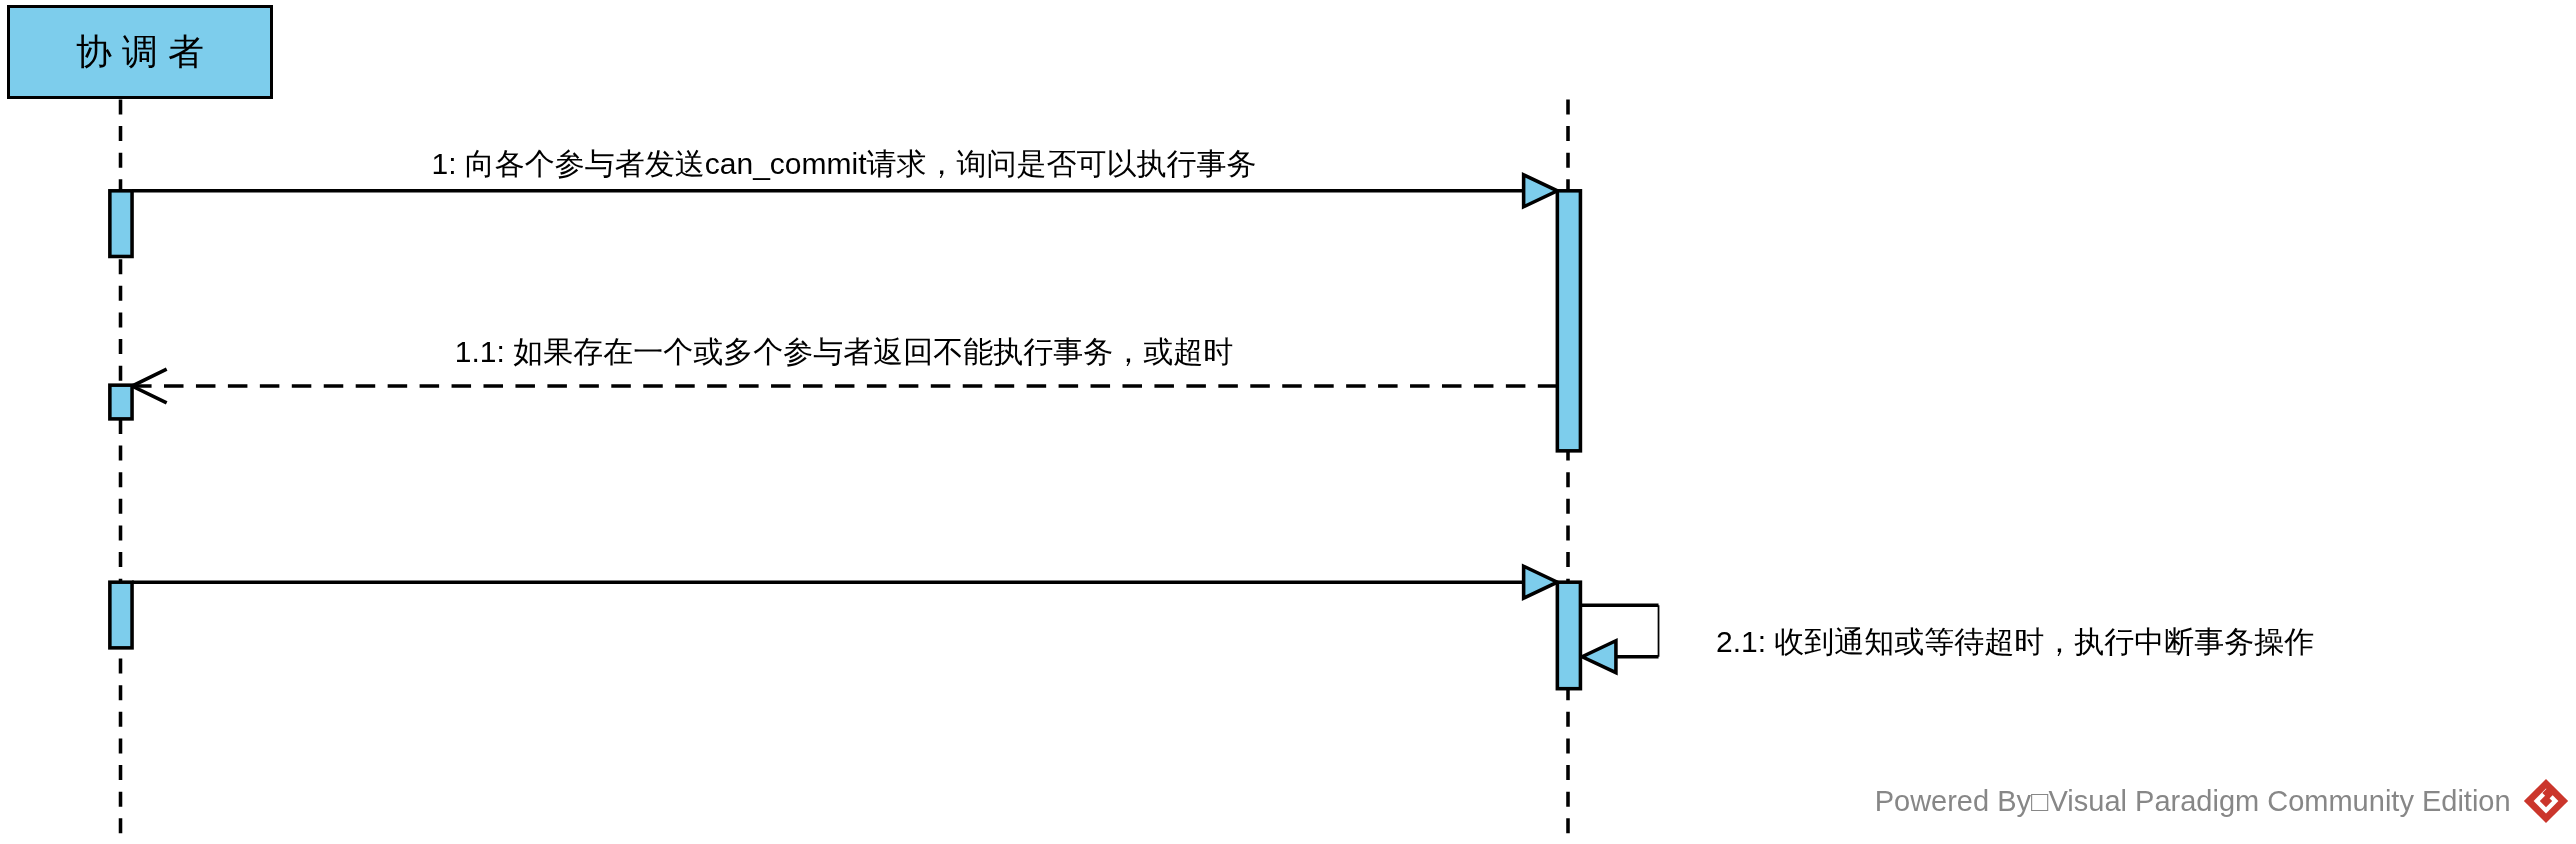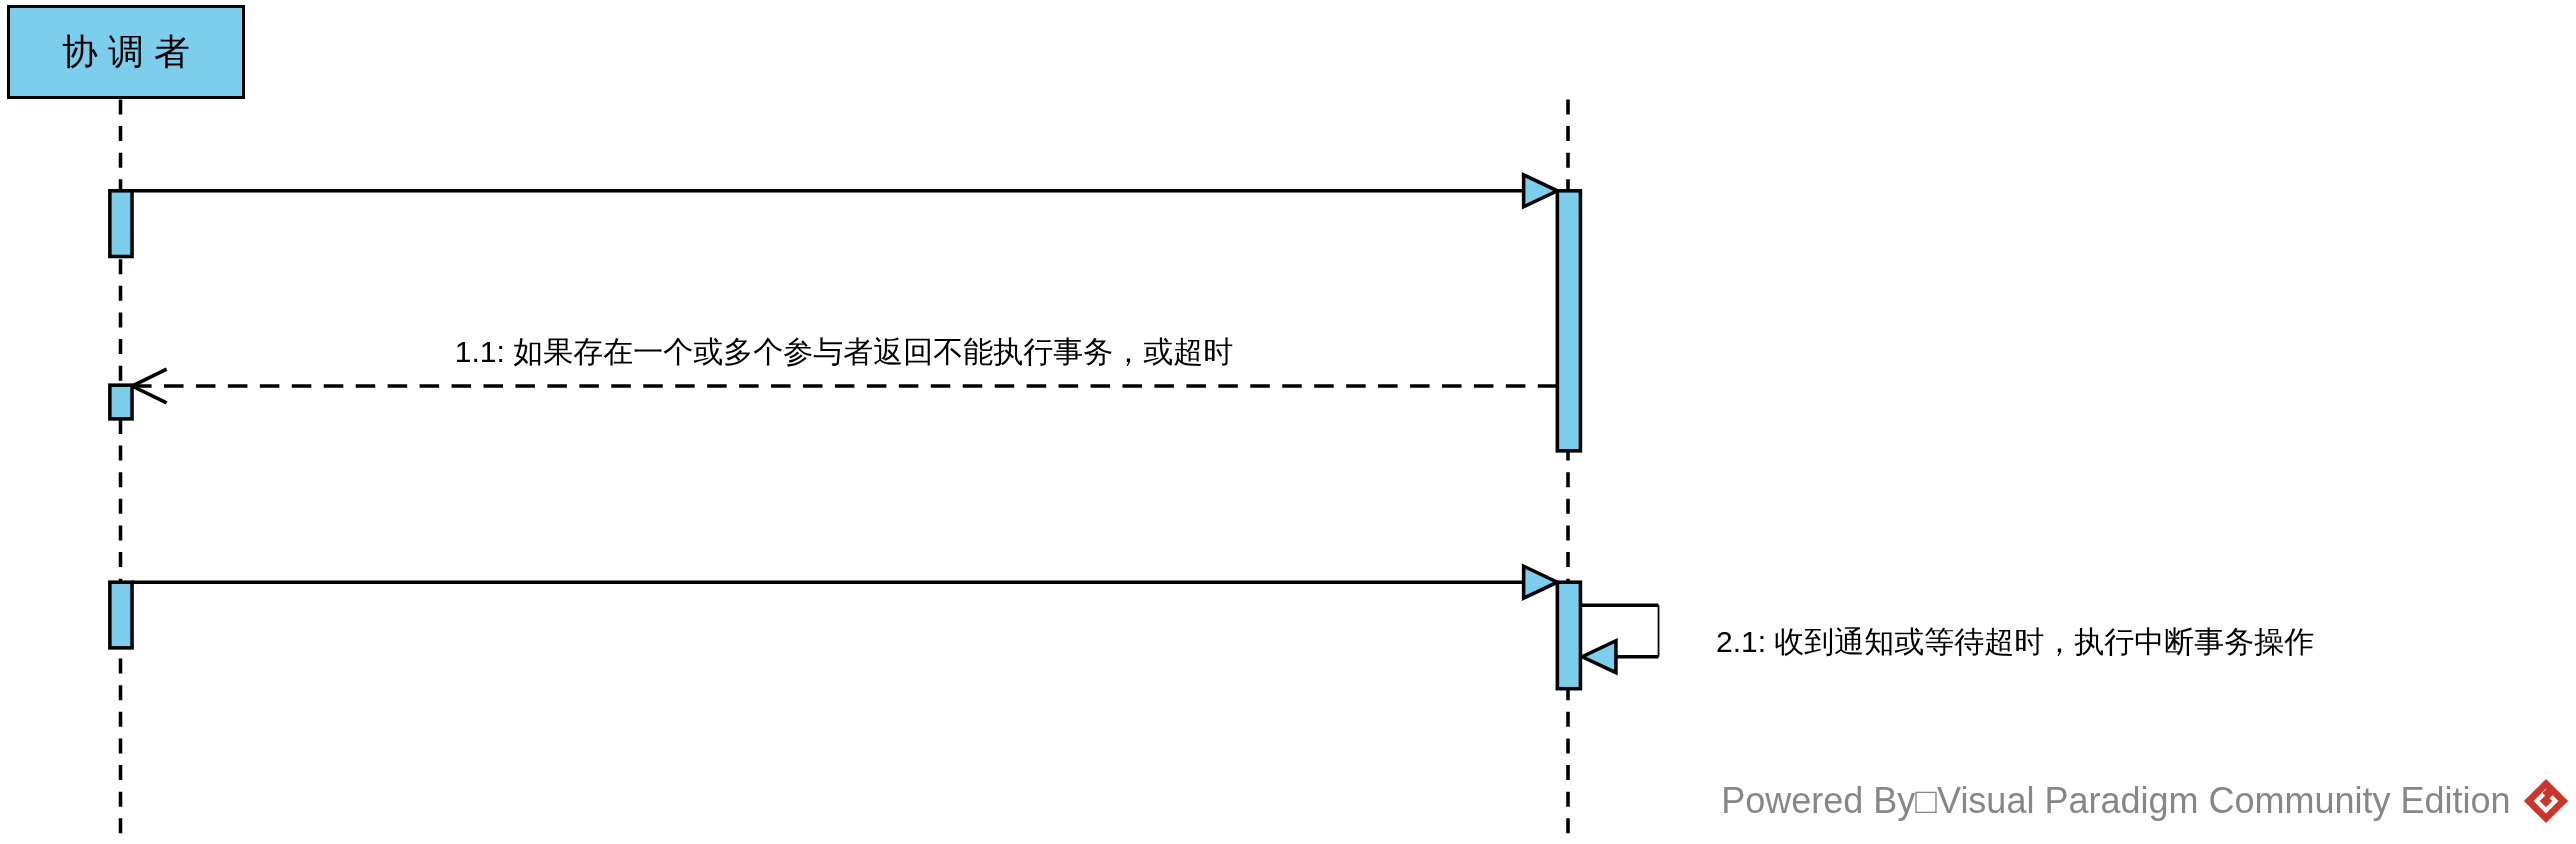--- a/index.html
+++ b/index.html
@@ -44,21 +44,21 @@
     position: absolute;
     top: 778px;
     right: 7px;
     height: 46px;
     display: flex;
     align-items: center;
     gap: 12.4px;
   }
   .watermark-text {
     color: #878787;
-    font-size: 36px;
+    font-size: 29px;
     white-space: nowrap;
   }
 </style>
 </head>
 <body>
 
 <div class="canvas">
 
   <svg class="layer-svg" viewBox="0 0 2901 951">
 
@@ -79,24 +79,25 @@
     <line x1="1868" y1="740" x2="1816" y2="740" stroke="#000000" stroke-width="4"></line>
     <polygon points="1820,722 1820,758 1782,740" fill="#7DCDEC" stroke="#000000" stroke-width="4"></polygon>
 
     <rect x="123" y="215" width="25" height="74" fill="#7DCDEC" stroke="#000000" stroke-width="4"></rect>
     <rect x="123" y="434" width="25" height="38" fill="#7DCDEC" stroke="#000000" stroke-width="4"></rect>
     <rect x="123" y="656" width="25" height="74" fill="#7DCDEC" stroke="#000000" stroke-width="4"></rect>
     <rect x="1754" y="215" width="26" height="293" fill="#7DCDEC" stroke="#000000" stroke-width="4"></rect>
     <rect x="1754" y="656" width="26" height="120" fill="#7DCDEC" stroke="#000000" stroke-width="4"></rect>
   </svg>
 
-  <div class="actor-box" style="left:7px; top:5.3px; width:238px; height:94px;">
+  <div class="actor-box" style="left:7px; top:5.3px; width:266px; height:94px;">
     <span>协 调 者</span>
   </div>
 
+  <div class="msg-label centered" style="top:144px;">1: 向各个参与者发送can_commit请求，询问是否可以执行事务</div>
   <div class="msg-label centered" style="top:332px;">1.1: 如果存在一个或多个参与者返回不能执行事务，或超时</div>
   <div class="msg-label" style="left:1684px; top:622px;margin-left:32px;">2.1: 收到通知或等待超时，执行中断事务操作</div>
 
   <div class="watermark">
     <span class="watermark-text">Powered By□Visual Paradigm Community Edition</span>
     <svg width="46" height="46" viewBox="0 0 52 52">
       <polygon points="26,1 51,26 26,51 1,26" fill="#CB362C"></polygon>
       <polygon points="26,12 40,26 26,40 12,26" fill="#FFFFFF"></polygon>
       <polygon points="26,19 33,26 26,33 19,26" fill="#CB362C"></polygon>
       <rect x="24" y="12" width="10" height="10" fill="#CB362C" transform="rotate(45 29 17)"></rect>

